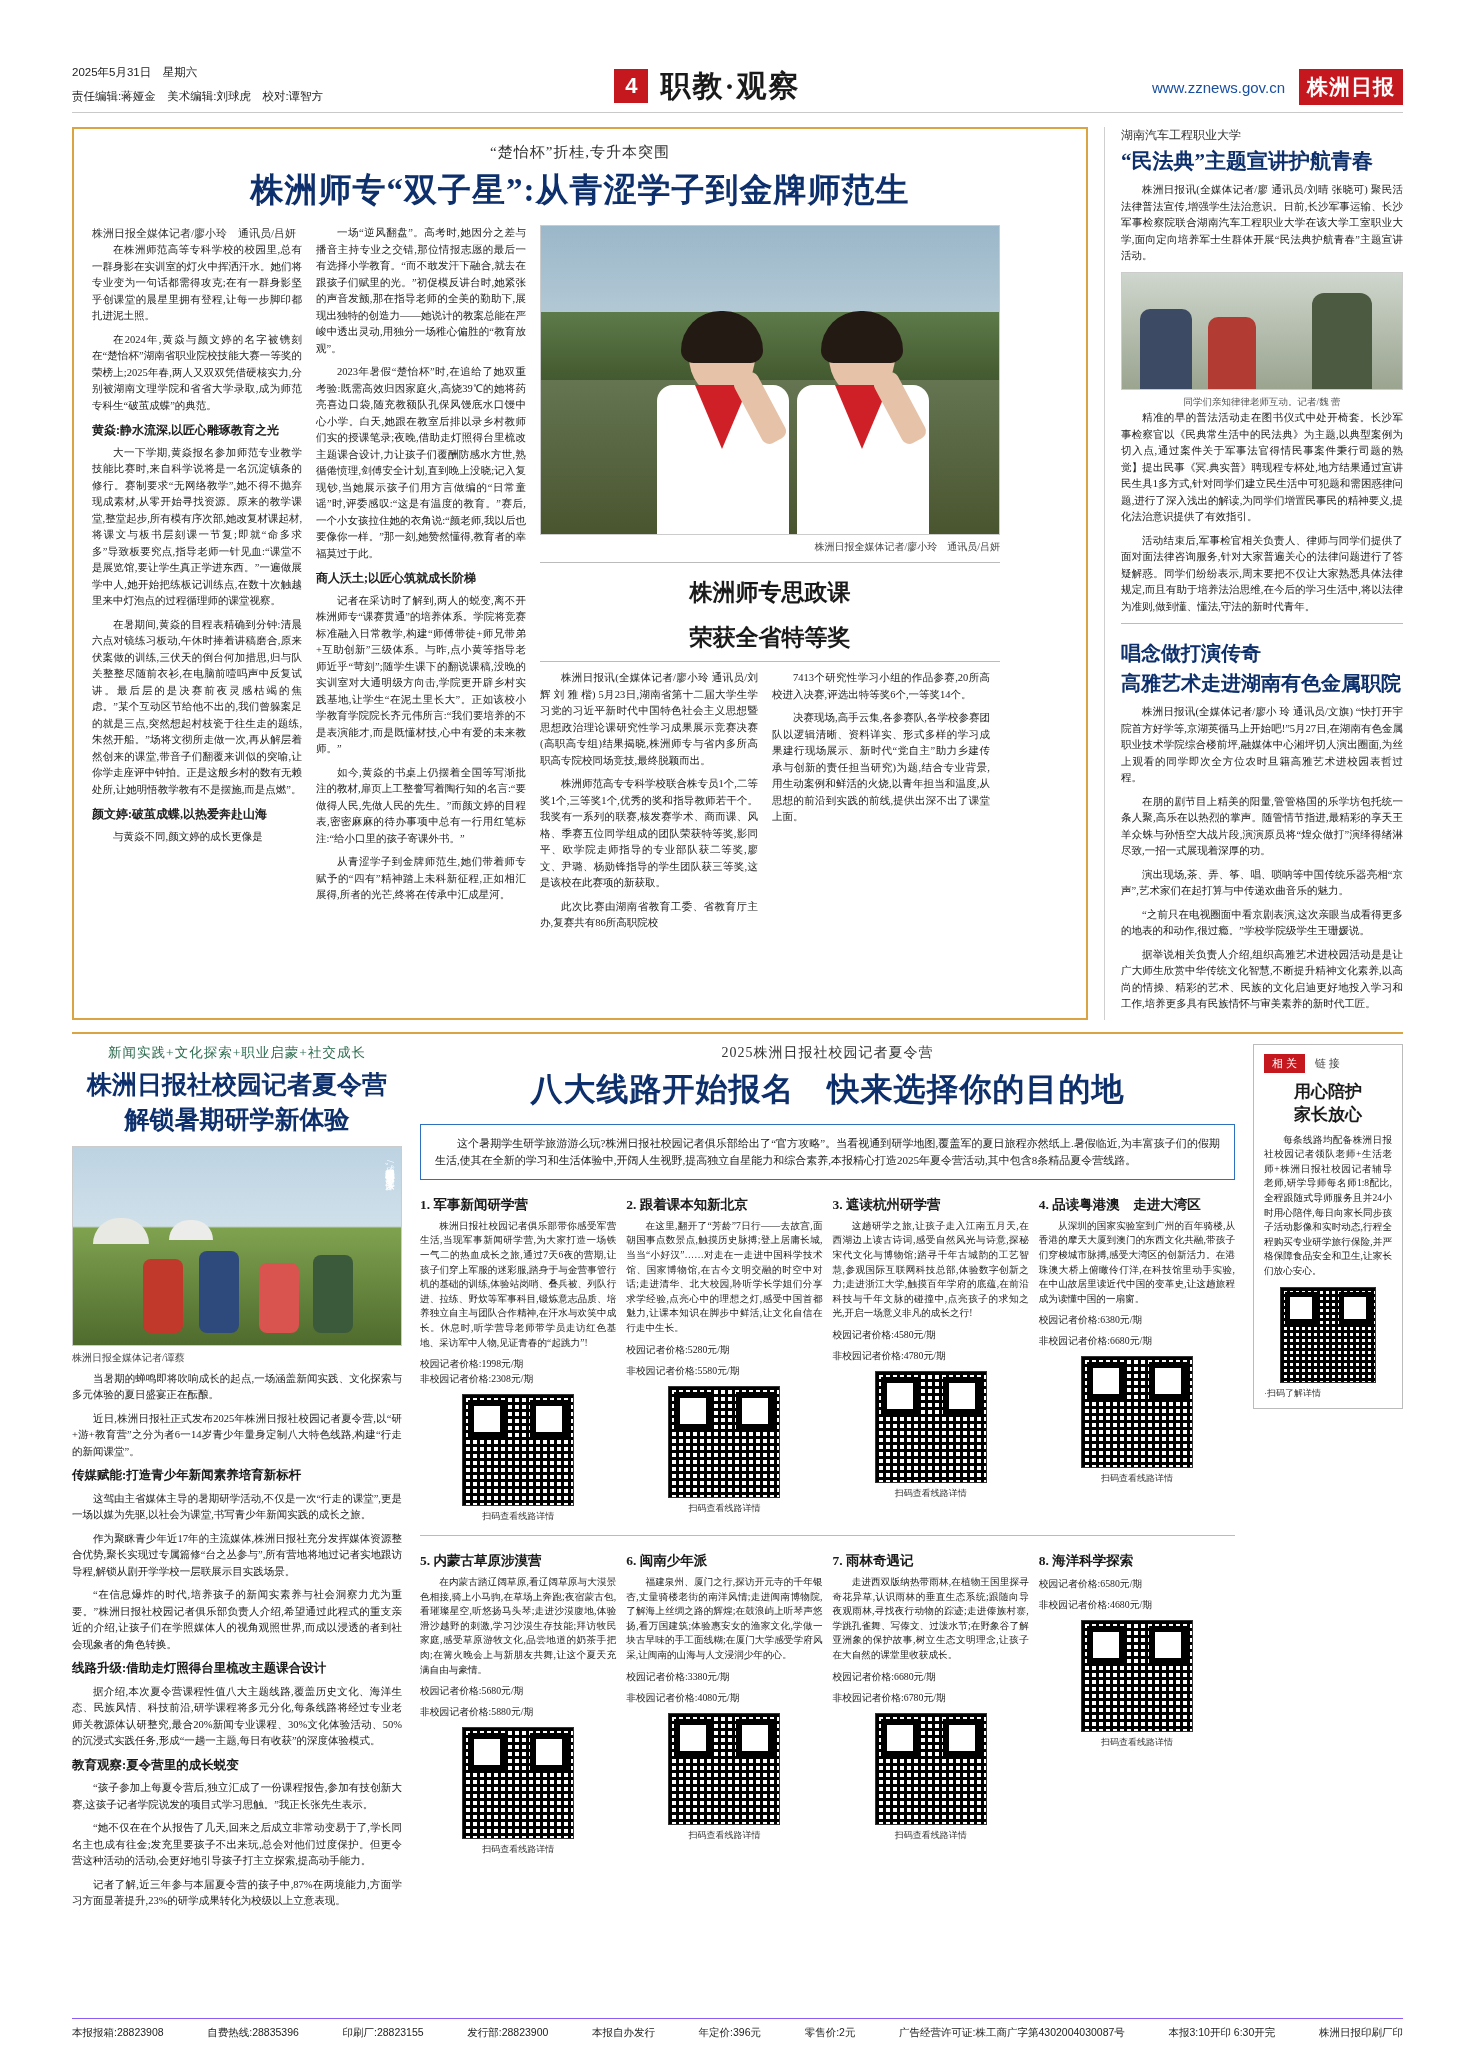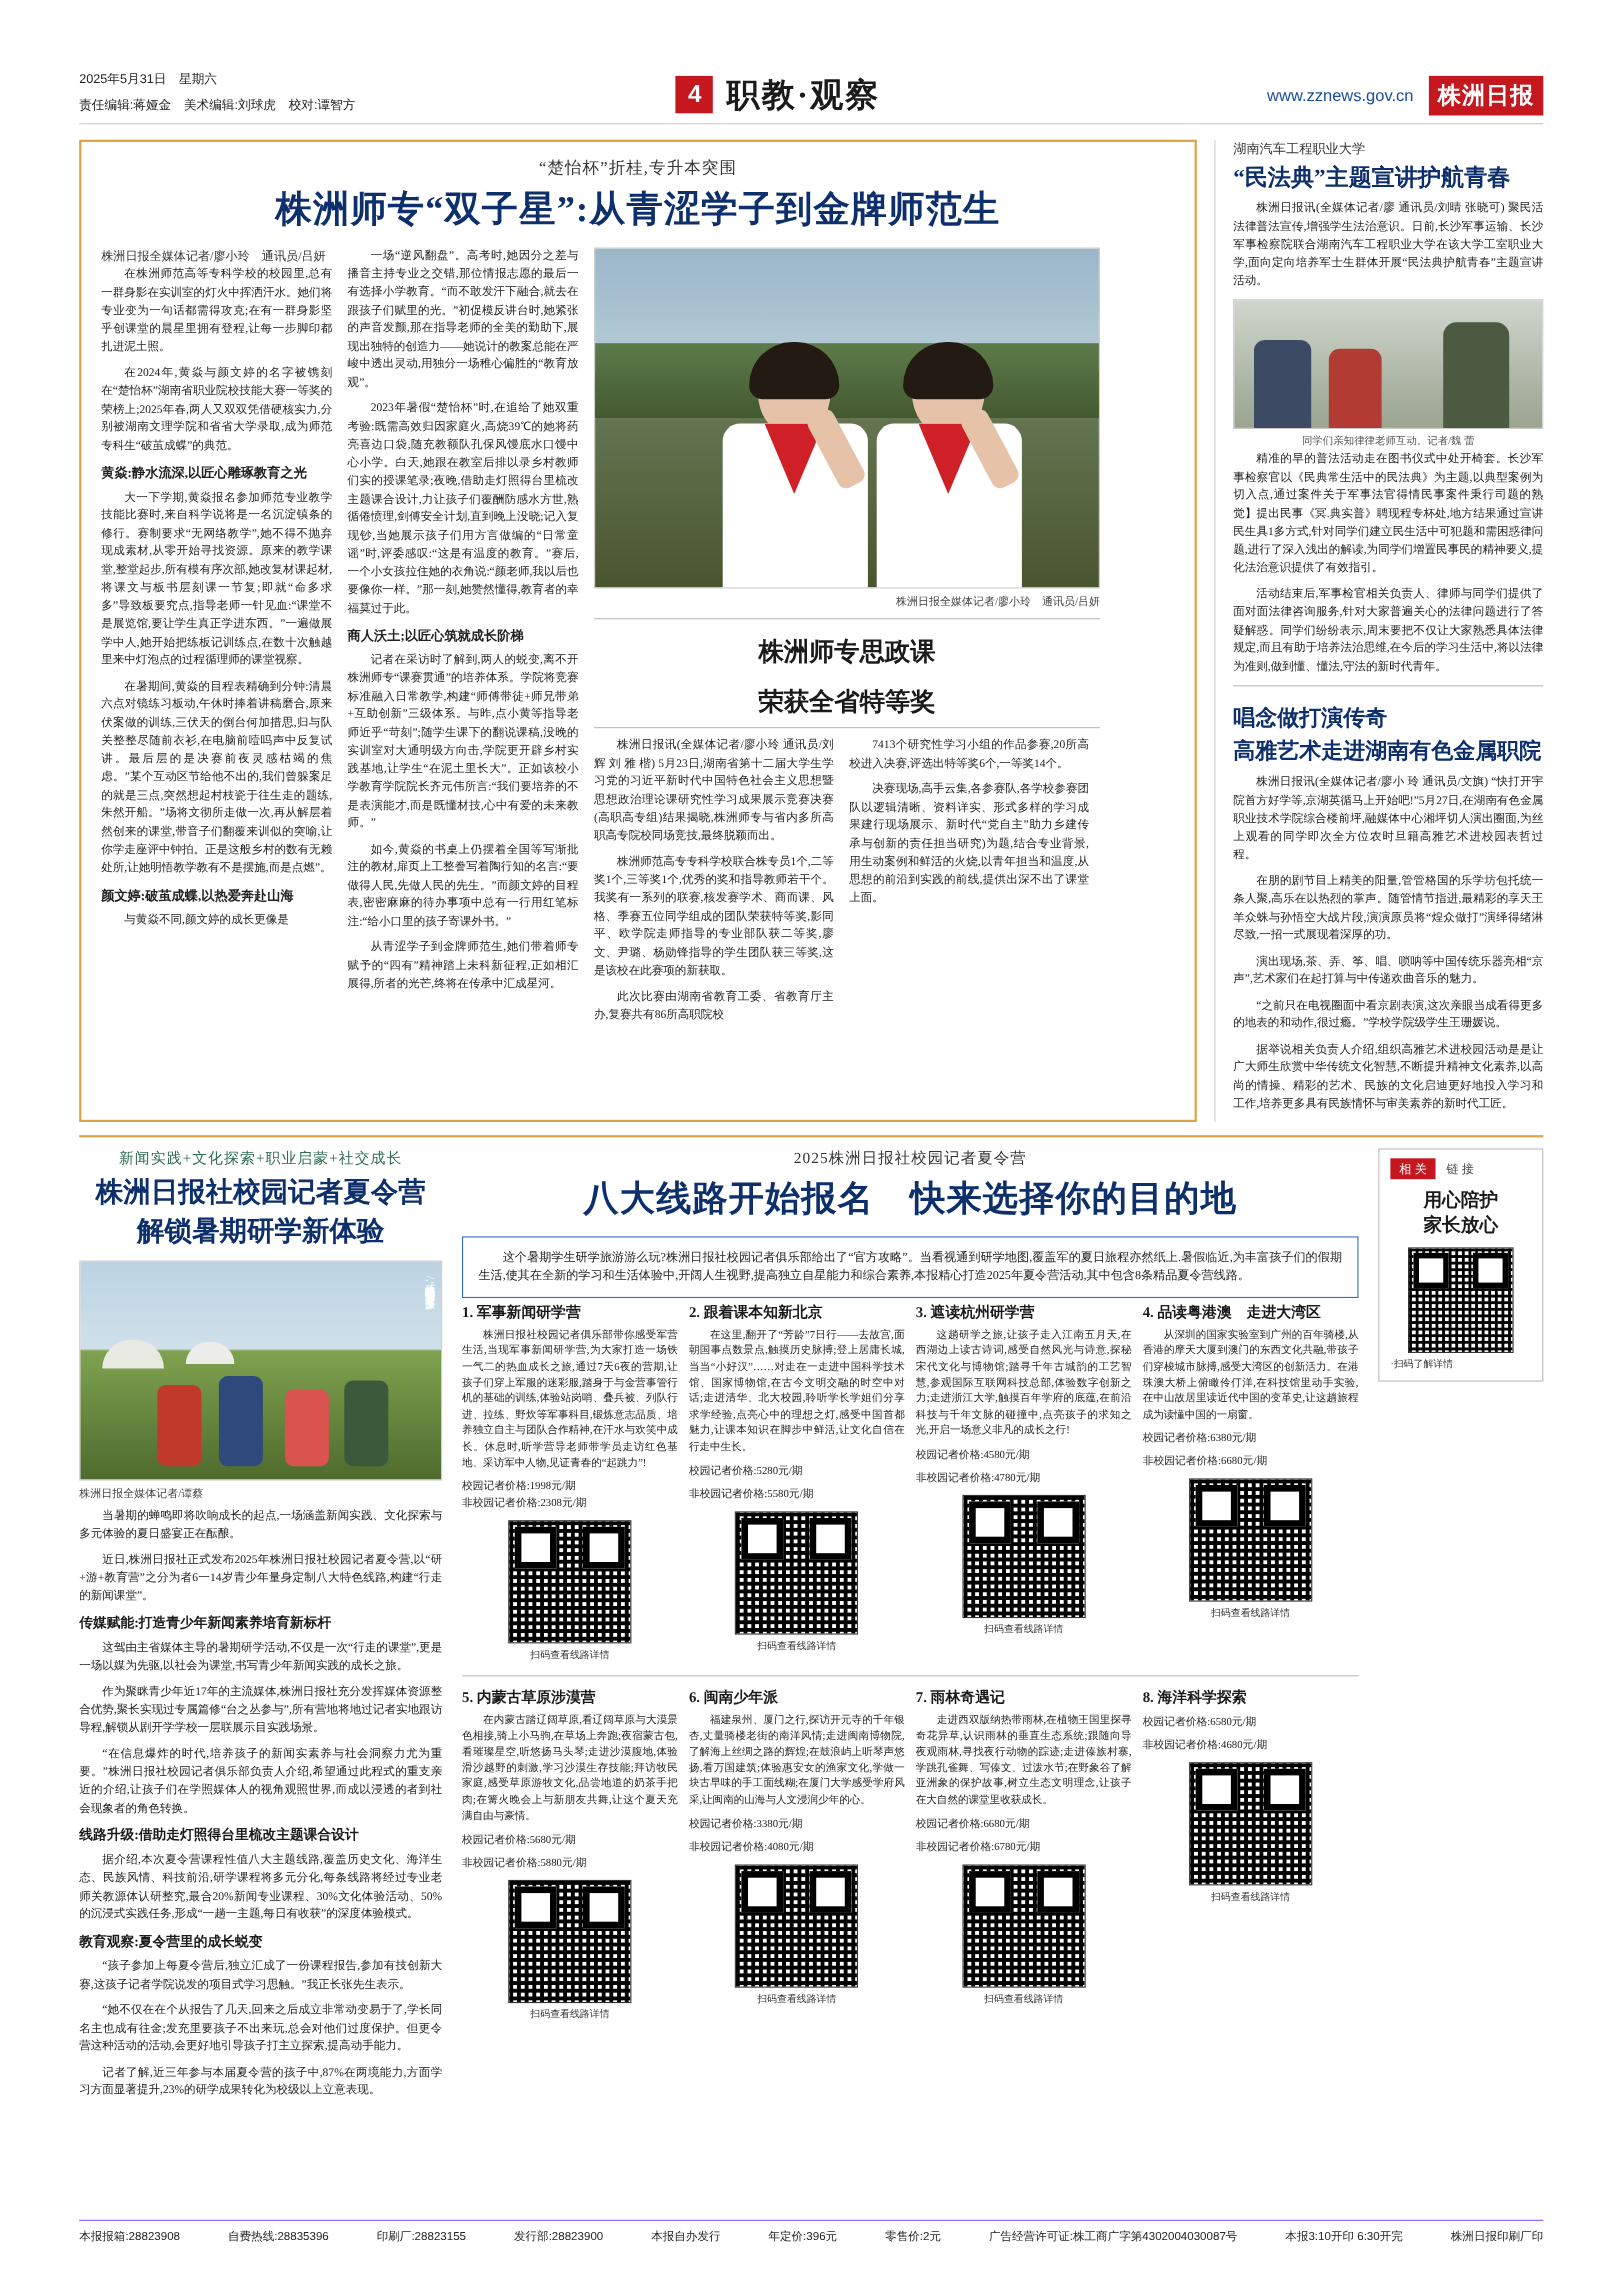--- a/index.html
+++ b/index.html
@@ -104,21 +104,21 @@
   .bl-body p { margin:0 0 7px 0; text-indent:2em; }
   .bl-sub { font-weight:bold; font-size:12.5px; text-indent:0 !important; margin:9px 0 6px 0; }
 
   
   .br { flex:1; }
   .br-kicker { text-align:center; font-size:14px; color:#333; letter-spacing:1px; margin-bottom:6px;}
   .br-head { text-align:center; font-size:32px; font-weight:bold; color:#0d2f6b; margin-bottom:12px; letter-spacing:1px;}
   .intro-box { border:1.5px solid #2e6fbf; padding:10px 14px; font-size:11px; line-height:17px; color:#222; text-align:justify; }
   .intro-box p { margin:0; text-indent:2em; }
 
-  .route-grid { display:flex; gap:10px; margin-top:4px; }
+  .route-grid { display:flex; gap:10px; margin-top:16px; }
   .route { flex:1; }
   .route-title { font-size:13.5px; font-weight:bold; margin-bottom:5px; }
   .route-body { font-size:9.6px; line-height:14.6px; text-align:justify; color:#222; }
   .route-body p { margin:0; text-indent:2em; }
   .price { font-size:9.8px; line-height:15px; margin-top:6px; color:#222;}
   .qr-wrap { margin-top:8px; text-align:center; }
   .qr { width:112px; height:112px; margin:0 auto;
      background-image:
        linear-gradient(90deg,#000 50%,transparent 50%),
        linear-gradient(#000 50%,transparent 50%);
@@ -415,20 +415,23 @@
     </div>
 
     <div style="width:150px;">
       <div class="related">
         <div>
           <span class="rel-tag">相 关</span>
           <span class="rel-tag2">链 接</span>
         </div>
         <div class="rel-head">用心陪护</div>
         <div class="rel-head" style="margin-top:-6px;">家长放心</div>
+        <div class="rel-body">
+          <p>每条线路均配备株洲日报社校园记者领队老师+生活老师+株洲日报社校园记者辅导老师,研学导师每名师1:8配比,全程跟随式导师服务且并24小时用心陪伴,每日向家长同步孩子活动影像和实时动态,行程全程购买专业研学旅行保险,并严格保障食品安全和卫生,让家长们放心安心。</p>
+        </div>
         <div class="rel-qr"></div>
         <div class="qr-cap">·扫码了解详情</div>
       </div>
     </div>
   </div>
 
   <div class="footer">
     <span>本报报箱:28823908</span>
     <span>自费热线:28835396</span>
     <span>印刷厂:28823155</span>

